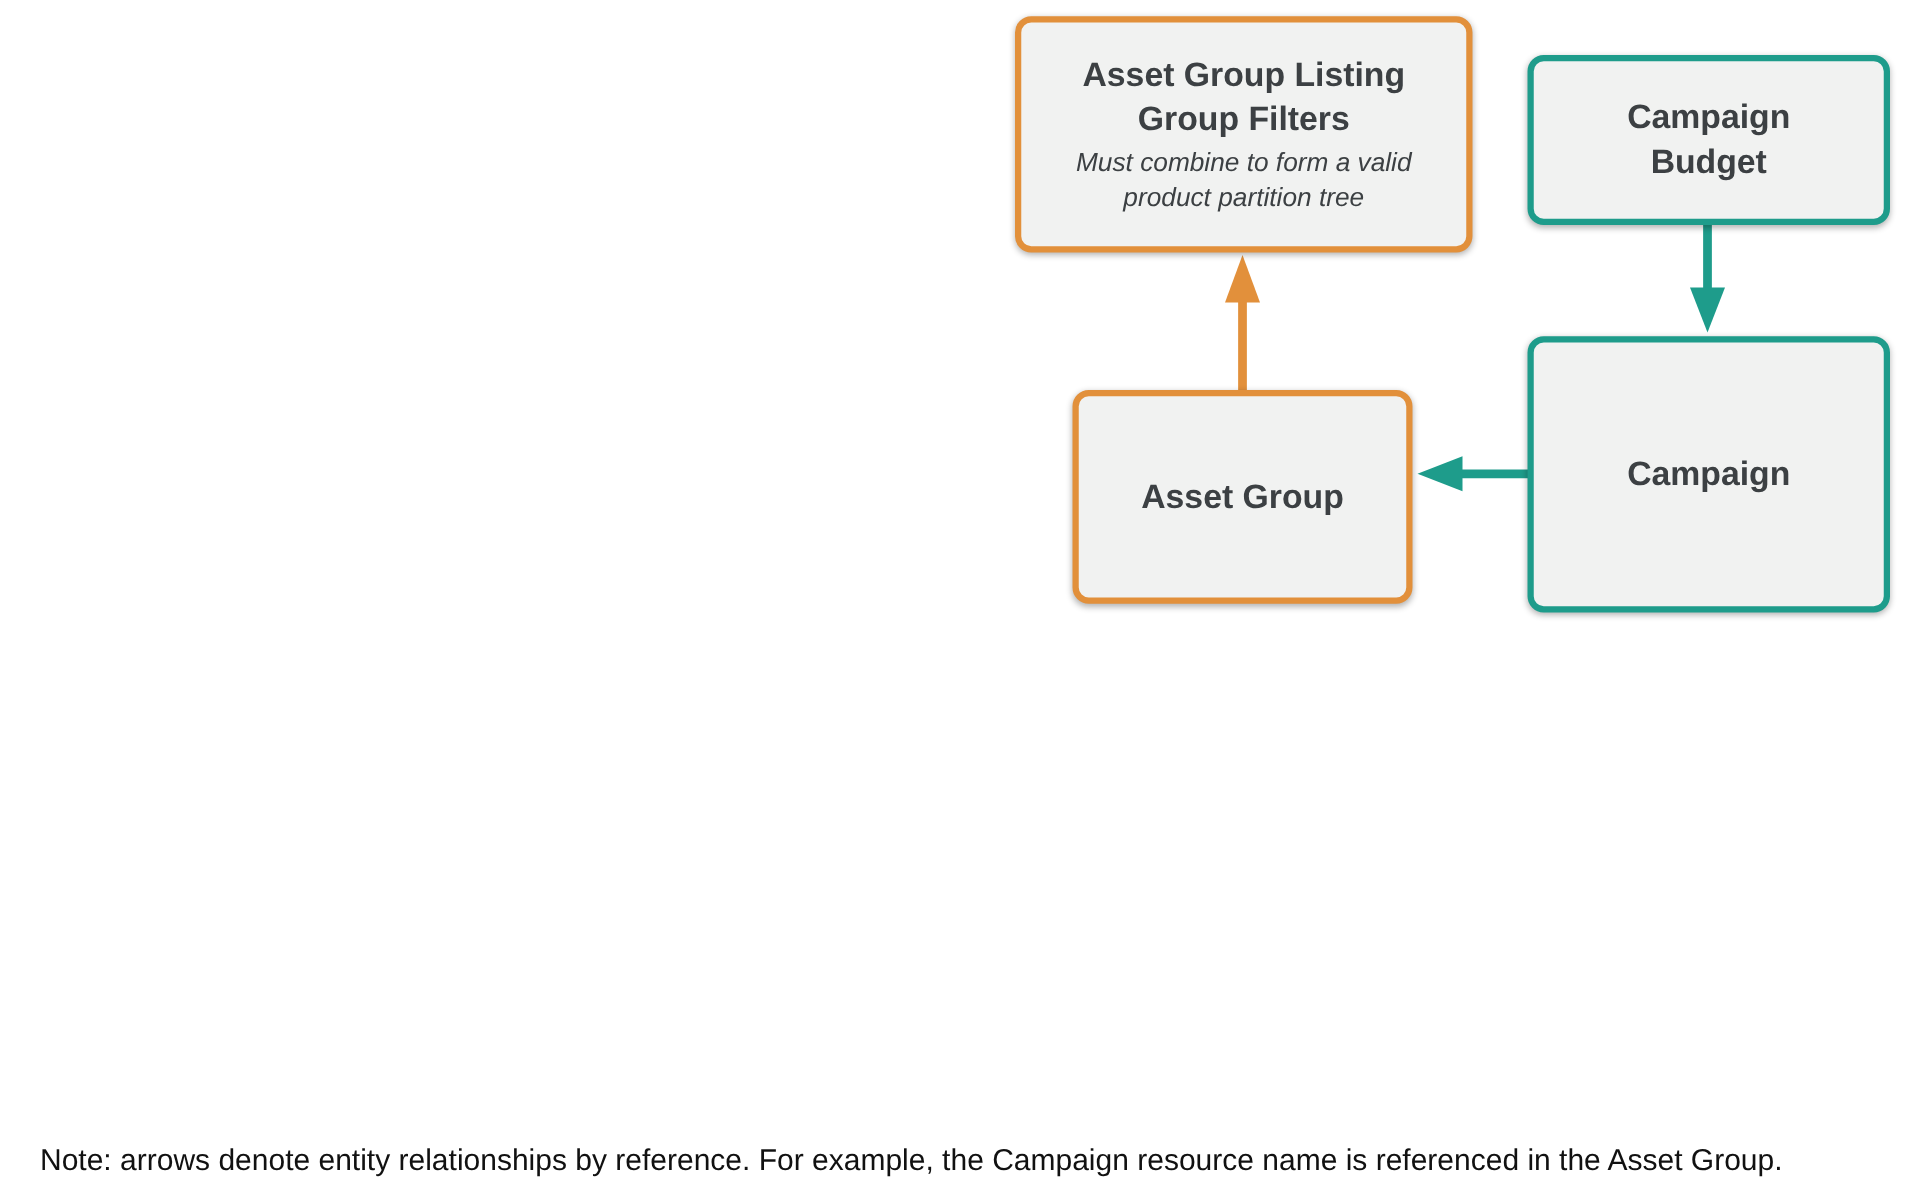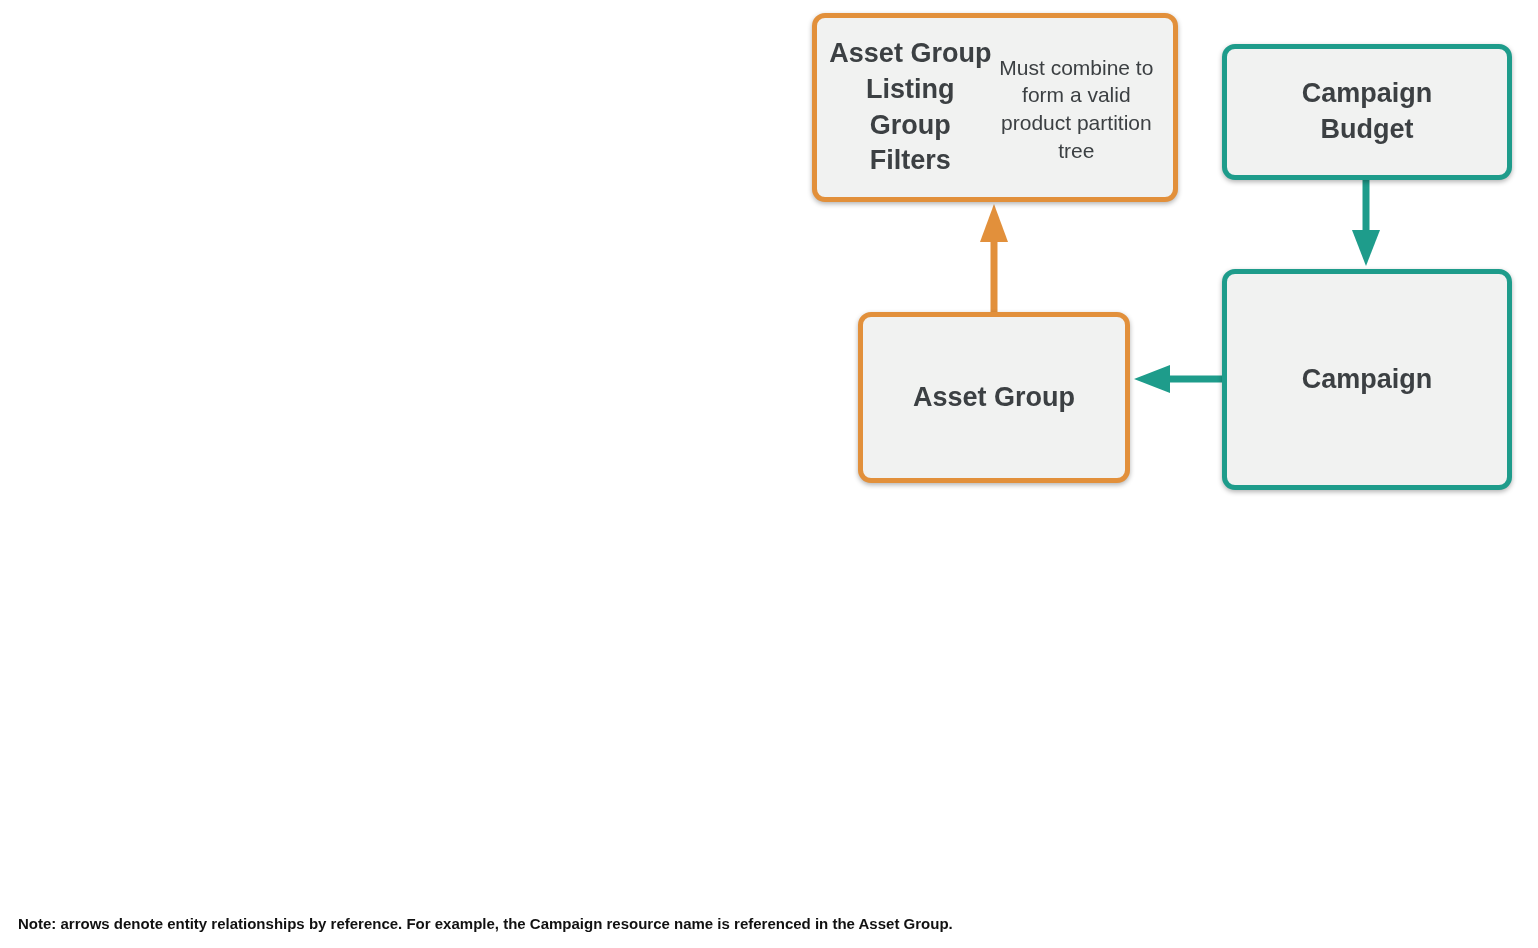--- a/index.html
+++ b/index.html
@@ -19,65 +19,66 @@
     overflow: hidden;
     font-family: "Liberation Sans", "DejaVu Sans", sans-serif;
   }
   .node {
     position: absolute;
     background: var(--color-box-fill);
     border: 5px solid;
     border-radius: 13px;
     box-shadow: 0 2px 5px rgba(0,0,0,0.30);
     display: flex;
-    flex-direction: row;
+    flex-direction: column;
     justify-content: center;
     align-items: center;
     text-align: center;
     padding: 8px 12px;
   }
   .node.orange { border-color: var(--color-orange); }
   .node.teal   { border-color: var(--color-teal); }
   .node-title {
     font-weight: bold;
     font-size: 27px;
     line-height: 1.32;
     color: var(--color-text);
     white-space: pre-line;
   }
   .node-subtitle {
     font-size: 21px;
     line-height: 1.32;
     color: var(--color-text);
     white-space: pre-line;
     margin-top: 3px;
+    font-style: italic;
   }
   #node-filters     { left: 812px; top: 13px;  width: 366px; height: 189px; }
   #node-budget      { left: 1222px; top: 44px; width: 290px; height: 136px; }
   #node-asset-group { left: 858px; top: 312px; width: 272px; height: 171px; }
   #node-campaign    { left: 1222px; top: 269px; width: 290px; height: 221px; }
 
   svg.edges {
     position: absolute;
     left: 0; top: 0;
     width: 1538px;
     height: 948px;
     pointer-events: none;
   }
   .edge-orange line    { stroke: var(--color-orange); stroke-width: 7; }
   .edge-orange polygon { fill: var(--color-orange); }
   .edge-teal line      { stroke: var(--color-teal); stroke-width: 7; }
   .edge-teal polygon   { fill: var(--color-teal); }
 
   .note {
     position: absolute;
-    left: 18px;
+    left: 32px;
     top: 915px;
-    font-size: 15px;
-    font-weight: bold;
+    font-size: 24px;
+    font-weight: normal;
     color: var(--color-note-text);
     letter-spacing: 0px;
   }
 </style>
 </head>
 <body>
 
 <div class="canvas">
 
   <svg class="edges" viewBox="0 0 1538 948">

